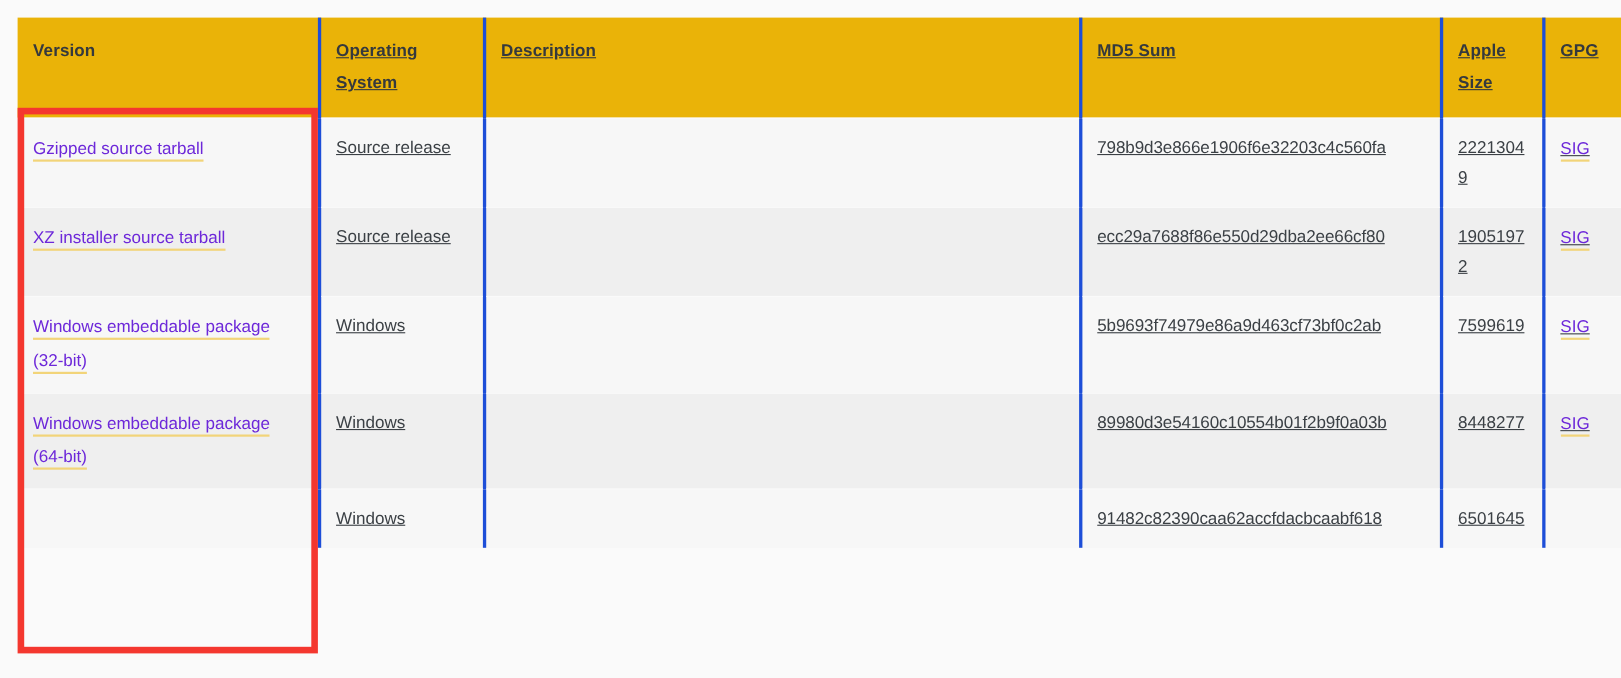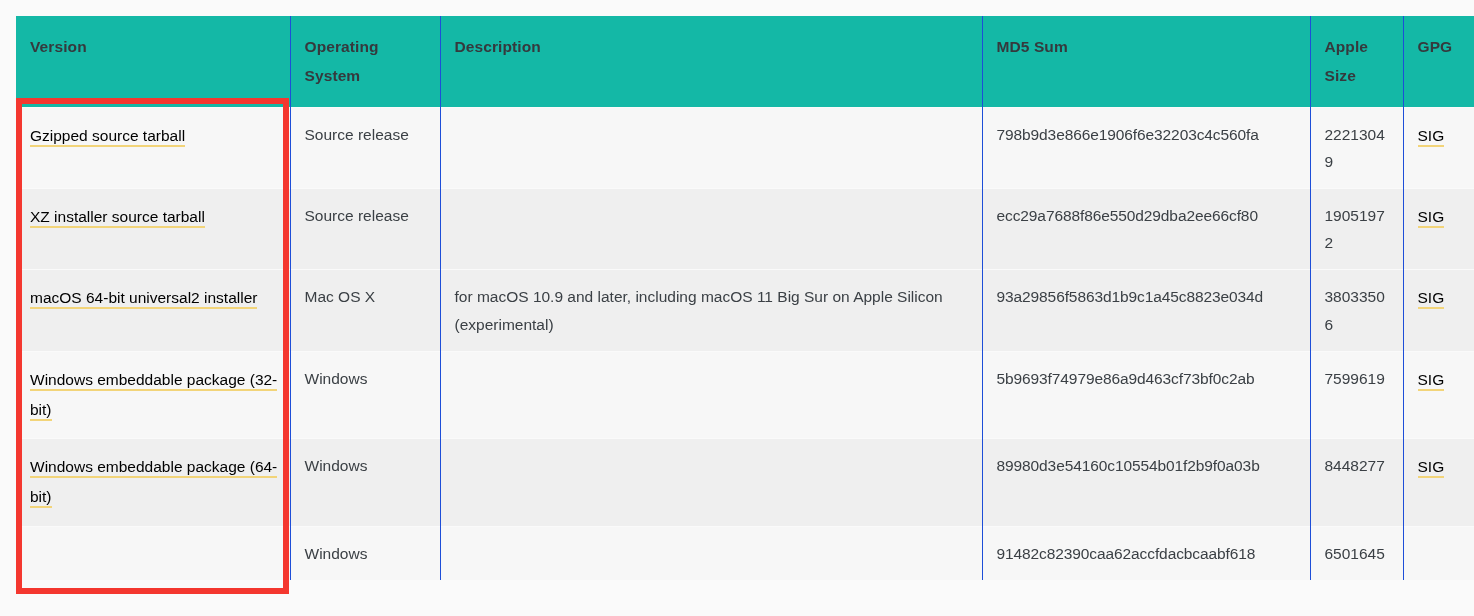--- a/index.html
+++ b/index.html
@@ -30,21 +30,21 @@
   }
 
   table.downloads col.c-version { width: 274px; }
   table.downloads col.c-os      { width: 150px; }
   table.downloads col.c-desc    { width: 542px; }
   table.downloads col.c-md5     { width: 328px; }
   table.downloads col.c-size    { width: 93px; }
   table.downloads col.c-gpg     { width: 71px; }
 
   table.downloads thead th {
-    background: #14b8a6;
+    background: #eab308;
     text-align: left;
     font-weight: bold;
     font-size: 15.5px;
     color: #35393d;
     padding: 16px 12px 16px 14px;
     vertical-align: top;
     height: 82px;
     border: none;
     line-height: 1.9;
     letter-spacing: .1px;
@@ -63,28 +63,29 @@
     color: #3b4045;
     word-wrap: break-word;
   }
 
   table.downloads tbody tr.odd  td { background: #f7f7f7; }
   table.downloads tbody tr.even td { background: #efefef; }
 
   
   table.downloads thead th + th,
   table.downloads tbody td + td {
-    border-left: 1px solid #1d4ed8;
+    border-left: 3px solid #1d4ed8;
+    text-decoration: underline;
   }
   table.downloads tbody tr td {
     border-top: 1px solid #fafafa;
   }
 
   table.downloads a {
-    color: #000000;
+    color: #6d28d9;
     text-decoration: none;
     border-bottom: 2px solid #f2d479;
     padding-bottom: 1px;
     line-height: 1.95;
   }
 
   td.md5 { font-size: 15px; letter-spacing: -0.1px; }
   td.size { font-size: 15.5px; }
 
   
@@ -133,28 +134,20 @@
           <td class="gpg"><a>SIG</a></td>
         </tr>
         <tr class="even">
           <td class="version"><a>XZ installer source tarball</a></td>
           <td class="os">Source release</td>
           <td class="desc"></td>
           <td class="md5">ecc29a7688f86e550d29dba2ee66cf80</td>
           <td class="size">19051972</td>
           <td class="gpg"><a>SIG</a></td>
         </tr>
-        <tr class="even">
-          <td class="version"><a>macOS 64-bit universal2 installer</a></td>
-          <td class="os">Mac OS X</td>
-          <td class="desc">for macOS 10.9 and later, including macOS 11 Big Sur on Apple Silicon (experimental)</td>
-          <td class="md5">93a29856f5863d1b9c1a45c8823e034d</td>
-          <td class="size">38033506</td>
-          <td class="gpg"><a>SIG</a></td>
-        </tr>
         <tr class="odd">
           <td class="version"><a>Windows embeddable package (32-bit)</a></td>
           <td class="os">Windows</td>
           <td class="desc"></td>
           <td class="md5">5b9693f74979e86a9d463cf73bf0c2ab</td>
           <td class="size">7599619</td>
           <td class="gpg"><a>SIG</a></td>
         </tr>
         <tr class="even">
           <td class="version"><a>Windows embeddable package (64-bit)</a></td>

